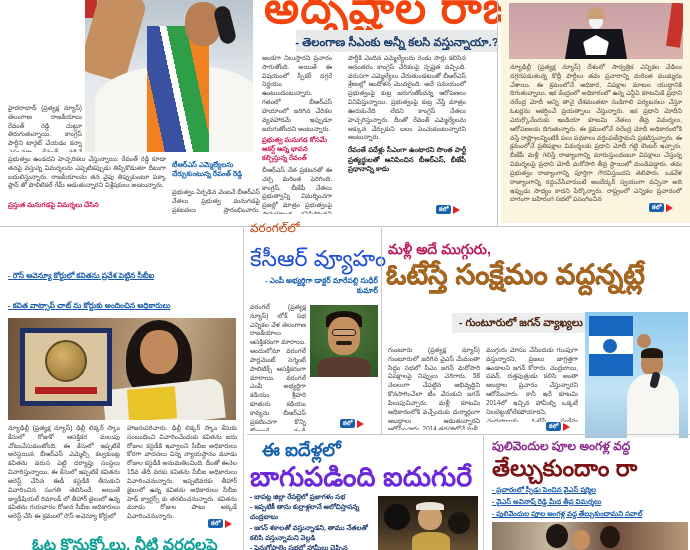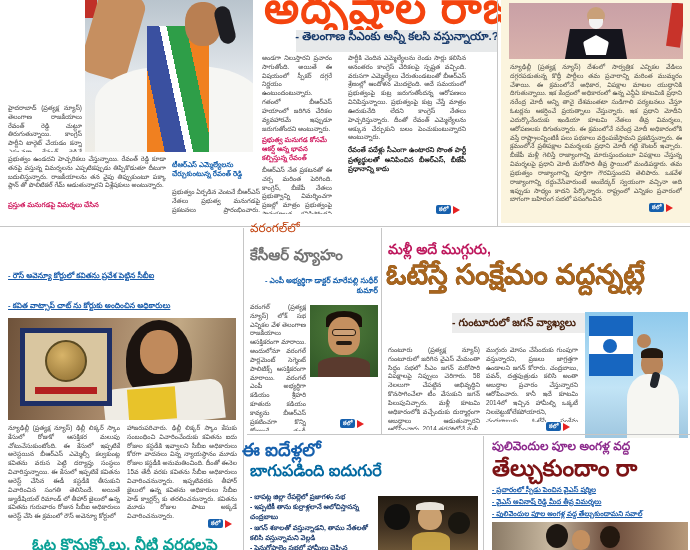--- a/index.html
+++ b/index.html
@@ -26,21 +26,21 @@
     <div class="abs" style="left:0;top:0;width:12px;height:18px;background:#c03028"></div>
     <div class="abs" style="left:4px;top:-8px;width:48px;height:86px;background:#c68f60;transform:rotate(16deg);border-radius:12px"></div>
     <div class="abs" style="left:10px;top:66px;width:168px;height:92px;background:#f6f6f3;border-radius:45% 40% 0 0/40%"></div>
     <div class="abs" style="left:62px;top:26px;width:62px;height:126px;background:linear-gradient(78deg,#f08020 0 20%,#3a50a0 20% 44%,#ffffff 44% 52%,#2e9e48 52% 74%,#f08020 74% 100%)"></div>
     <div class="abs" style="left:100px;top:2px;width:36px;height:44px;background:#b97f52;border-radius:45%"></div>
     <div class="abs" style="left:132px;top:6px;width:16px;height:38px;background:#1d1d22;border-radius:8px;transform:rotate(-14deg)"></div>
   </div>
 
   <div class="abs" style="left:264px;top:-17px;font-size:44px;font-weight:bold;color:#f4440e;white-space:nowrap;letter-spacing:1px">అదృష్టాల రాజయోగం</div>
 
-  <div class="abs" style="left:296px;top:30px;width:202px;height:22px;background:#e7e9ea;display:flex;align-items:flex-start;justify-content:center">
+  <div class="abs" style="left:296px;top:30px;width:202px;height:22px;background:#e7e9ea;display:flex;align-items:flex-end;justify-content:center">
     <span style="font-size:11.5px;font-weight:bold;color:#17396a;white-space:nowrap">- తెలంగాణ సీఎంకు అన్నీ కలసి వస్తున్నాయా.?</span>
   </div>
 
   <div class="abs jtxt" style="left:8px;top:104px;width:74px;height:48px">హైదరాబాద్ (ప్రత్యక్ష న్యూస్) తెలంగాణ రాజకీయాలు రేవంత్ రెడ్డి చుట్టూ తిరుగుతున్నాయి. కాంగ్రెస్ పార్టీని టార్గెట్ చేయడం కన్నా ఎక్కువగా రేవంత్ రెడ్డినే విపక్షాలు టార్గెట్ చేస్తున్నాయి.</div>
   <div class="abs jtxt" style="left:8px;top:155px;width:158px;height:44px">ప్రభుత్వం ఉండదని హెచ్చరికలు చేస్తున్నాయి. రేవంత్ రెడ్డి కూడా తనపై వస్తున్న విమర్శలను ఎప్పటికప్పుడు తిప్పికొడుతూ దీటుగా బదులిస్తున్నారు. రాజకీయాలను తన వైపు తిప్పుకుంటూ పక్కా ప్లాన్ తో పొలిటికల్ గేమ్ ఆడుతున్నారని విశ్లేషకులు అంటున్నారు.</div>
   <div class="abs crosshead" style="left:8px;top:201px;width:158px">ప్రస్తుత మనుగడపై విమర్శలు చేసిన</div>
 
   <div class="abs bluehead" style="left:172px;top:160px;width:88px;font-size:7px;line-height:1.35">టీఆర్ఎస్ ఎమ్మెల్యేలను చేర్చుకుంటున్న రేవంత్ రెడ్డి</div>
   <div class="abs jtxt" style="left:172px;top:188px;width:88px;height:26px">ప్రభుత్వం ఏర్పడిన వెంటనే బీఆర్ఎస్ నేతలు ప్రభుత్వ మనుగడపై ప్రకటనలు ప్రారంభించారు. ముఖ్యంగా పలువురు ఎమ్మెల్యేలు రేవంత్ సమక్షంలో కాంగ్రెస్ కండువా కప్పుకున్నారు.</div>
 
@@ -98,42 +98,42 @@
   <div class="abs endmark" style="left:208px;top:519px">
     <span class="chip">కలో</span>
     <span class="tri"></span>
   </div>
 
   <div class="abs" style="left:32px;top:536px;font-size:16px;font-weight:bold;color:#0aa096;white-space:nowrap">ఓట్ల కొనుక్కోలు, నీటి వరదలపై</div>
 
   <div class="abs rule" style="left:243px;top:228px;width:1px;height:322px"></div>
 
   <div class="abs" style="left:250px;top:221px;font-size:12px;font-weight:normal;color:#c2410c">వరంగల్‌లో</div>
-  <div class="abs" style="left:250px;top:246px;font-size:15px;font-weight:bold;color:#737373;white-space:nowrap">కేసీఆర్ వ్యూహం</div>
+  <div class="abs" style="left:250px;top:246px;font-size:22px;font-weight:normal;color:#1d4ed8;white-space:nowrap">కేసీఆర్ వ్యూహం</div>
   <div class="abs bluehead" style="left:250px;top:276px;width:128px;font-size:7.5px;line-height:1.35;text-align:right">- ఎంపీ అభ్యర్థిగా డాక్టర్ మారేపల్లి సుధీర్ కుమార్</div>
   <div class="abs" style="left:250px;top:303px;width:128px;height:128px;overflow:hidden">
     <div class="photo" style="position:relative;float:right;width:68px;height:72px;margin:2px 0 3px 4px;background:radial-gradient(circle at 50% 30%,#4e7a3a,#2f5526)">
       <div class="abs" style="left:16px;top:6px;width:36px;height:16px;background:#191009;border-radius:50% 50% 0 0"></div>
       <div class="abs" style="left:18px;top:12px;width:32px;height:38px;background:#c49060;border-radius:42%"></div>
       <div class="abs" style="left:22px;top:24px;width:24px;height:7px;border:1.5px solid #2a1d12;border-radius:3px;background:rgba(255,255,255,.15)"></div>
       <div class="abs" style="left:26px;top:36px;width:16px;height:4px;background:#241a12;border-radius:2px"></div>
       <div class="abs" style="left:8px;top:52px;width:52px;height:20px;background:#5a3a2e;border-radius:40% 40% 0 0"></div>
     </div>
     <div class="jtxt" style="height:auto">వరంగల్ (ప్రత్యక్ష న్యూస్) లోక్ సభ ఎన్నికల వేళ తెలంగాణ రాజకీయాలు ఆసక్తికరంగా మారాయి. అందులోనూ వరంగల్ పార్లమెంట్ సెగ్మెంట్ పాలిటిక్స్ ఆసక్తికరంగా మారాయి. వరంగల్ ఎంపీ అభ్యర్థిగా కడియం శ్రీహరి కూతురు కడియం కావ్యను బీఆర్ఎస్ ప్రకటించగా కొన్ని రోజులకే తండ్రీ కూతుళ్లు బీఆర్ఎస్ పార్టీని వదిలి కాంగ్రెస్ తీర్థం పుచ్చుకున్నారు. దీంతో కడియం కావ్యను కాంగ్రెస్ ఎంపీ అభ్యర్థిగా ప్రకటించింది. దీంతో బీఆర్ఎస్</div>
   </div>
   <div class="abs endmark" style="left:340px;top:419px">
     <span class="chip">కలో</span>
     <span class="tri"></span>
   </div>
 
   <div class="abs rule" style="left:381px;top:228px;width:1px;height:206px"></div>
 
   <div class="abs" style="left:388px;top:241px;font-size:14px;font-weight:bold;color:#be185d">మళ్లీ అదే ముగ్గురు,</div>
   <div class="abs" style="left:386px;top:259px;font-size:28px;font-weight:bold;color:#a8651e;white-space:nowrap;text-shadow:0 0 .6px #6e3c0a">ఓటేస్తే సంక్షేమం వద్దన్నట్లే</div>
-  <div class="abs" style="left:452px;top:313px;width:138px;height:20px;background:#ececec;display:flex;align-items:center;justify-content:flex-start">
+  <div class="abs" style="left:452px;top:313px;width:138px;height:20px;background:#ececec;display:flex;align-items:center;justify-content:center">
     <span style="font-size:10.5px;font-weight:bold;color:#4a2410;white-space:nowrap">- గుంటూరులో జగన్ వ్యాఖ్యలు</span>
   </div>
   <div class="photo" style="left:585px;top:312px;width:103px;height:126px;background:linear-gradient(180deg,#8ec9ec,#c2e4f6 60%,#9fc7e0)">
     <div class="abs" style="left:4px;top:4px;width:44px;height:60px;background:#1766c0">
       <div style="position:absolute;left:0;top:20px;width:100%;height:18px;background:#fff"></div>
       <div style="position:absolute;left:14px;top:23px;width:14px;height:14px;border-radius:50%;background:#1766c0"></div>
     </div>
     <div class="abs" style="left:52px;top:22px;width:14px;height:14px;background:#b9855a;border-radius:50%"></div>
     <div class="abs" style="left:56px;top:40px;width:22px;height:24px;background:#b9855a;border-radius:45%"></div>
     <div class="abs" style="left:56px;top:36px;width:22px;height:10px;background:#23180f;border-radius:50% 50% 0 0"></div>
@@ -142,22 +142,22 @@
   </div>
   <div class="abs jtxt" style="left:388px;top:346px;width:92px;height:84px">గుంటూరు (ప్రత్యక్ష న్యూస్) గుంటూరులో జరిగిన వైఎస్ మేమంతా సిద్ధం సభలో సీఎం జగన్ మరోసారి విపక్షాలపై నిప్పులు చెరిగారు. 58 నెలలుగా చేపట్టిన అభివృద్ధిని కొనసాగించేలా టీం వేసుకుని జగన్ పిలుపునిచ్చారు. మళ్లీ కూటమి అధికారంలోకి వచ్చేందుకు దుర్మార్గంగా అబద్ధాలు ఆడుతున్నారని ఆరోపించారు. 2014 తరహాలోనే మళ్లీ</div>
   <div class="abs jtxt" style="left:486px;top:346px;width:92px;height:76px">ముగ్గురు మోసం చేసేందుకు గుంపుగా వస్తున్నారని, ప్రజలు జాగ్రత్తగా ఉండాలని జగన్ కోరారు. చంద్రబాబు, పవన్, దత్తపుత్రుడు కలిసి అంతా అబద్ధాల ప్రచారం చేస్తున్నారని ఆరోపించారు. కానీ ఇదే కూటమి 2014లో ఇచ్చిన హామీల్ని ఒక్కటీ నిలబెట్టుకోలేకపోయారని, చంద్రబాబుకు ఓటేస్తే సంక్షేమ పథకాలన్నీ ఆపేస్తారని,</div>
   <div class="abs endmark" style="left:546px;top:422px">
     <span class="chip">కలో</span>
     <span class="tri"></span>
   </div>
 
   <div class="abs rule" style="left:247px;top:434px;width:443px;height:1px"></div>
 
-  <div class="abs" style="left:242px;top:440px;font-size:18px;font-weight:bold;color:#1660ad;white-space:nowrap">ఈ ఐదేళ్లలో</div>
-  <div class="abs" style="left:250px;top:462px;font-size:16px;font-weight:bold;color:#0369a1;white-space:nowrap">బాగుపడింది ఐదుగురే</div>
+  <div class="abs" style="left:262px;top:440px;font-size:18px;font-weight:bold;color:#1660ad;white-space:nowrap">ఈ ఐదేళ్లలో</div>
+  <div class="abs" style="left:250px;top:462px;font-size:27px;font-weight:bold;color:#6d28d9;white-space:nowrap">బాగుపడింది ఐదుగురే</div>
   <div class="abs" style="left:250px;top:492px;width:126px;height:58px;overflow:hidden">
     <div style="font-size:6.8px;font-weight:bold;color:#1a3a6b;line-height:1.5">- బాపట్ల జిల్లా రేపల్లెలో ప్రజాగళం సభ</div>
     <div style="font-size:6.8px;font-weight:bold;color:#1a3a6b;line-height:1.5">- ఇప్పటికీ తాను కుర్రాళ్లలానే ఆలోచిస్తానన్న చంద్రబాబు</div>
     <div style="font-size:6.8px;font-weight:bold;color:#1a3a6b;line-height:1.5">- జగన్ శకాలతో వస్తున్నాడని, తాము నేతలతో కలిసి వస్తున్నామని వెల్లడి</div>
     <div style="font-size:6.8px;font-weight:bold;color:#1a3a6b;line-height:1.5">- పెనుగోపాలెం సభలో హామీలు చెప్పిన చంద్రబాబు</div>
   </div>
   <div class="photo" style="left:378px;top:496px;width:100px;height:54px;background:linear-gradient(180deg,#241c12,#443423 60%,#6a5436)">
     <div class="abs" style="left:6px;top:8px;width:26px;height:26px;background:#11100e;border-radius:50%"></div>
     <div class="abs" style="left:40px;top:10px;width:24px;height:24px;background:#caa070;border-radius:46%"></div>
     <div class="abs" style="left:38px;top:6px;width:28px;height:8px;background:#e9e4da;border-radius:50% 50% 0 0"></div>

